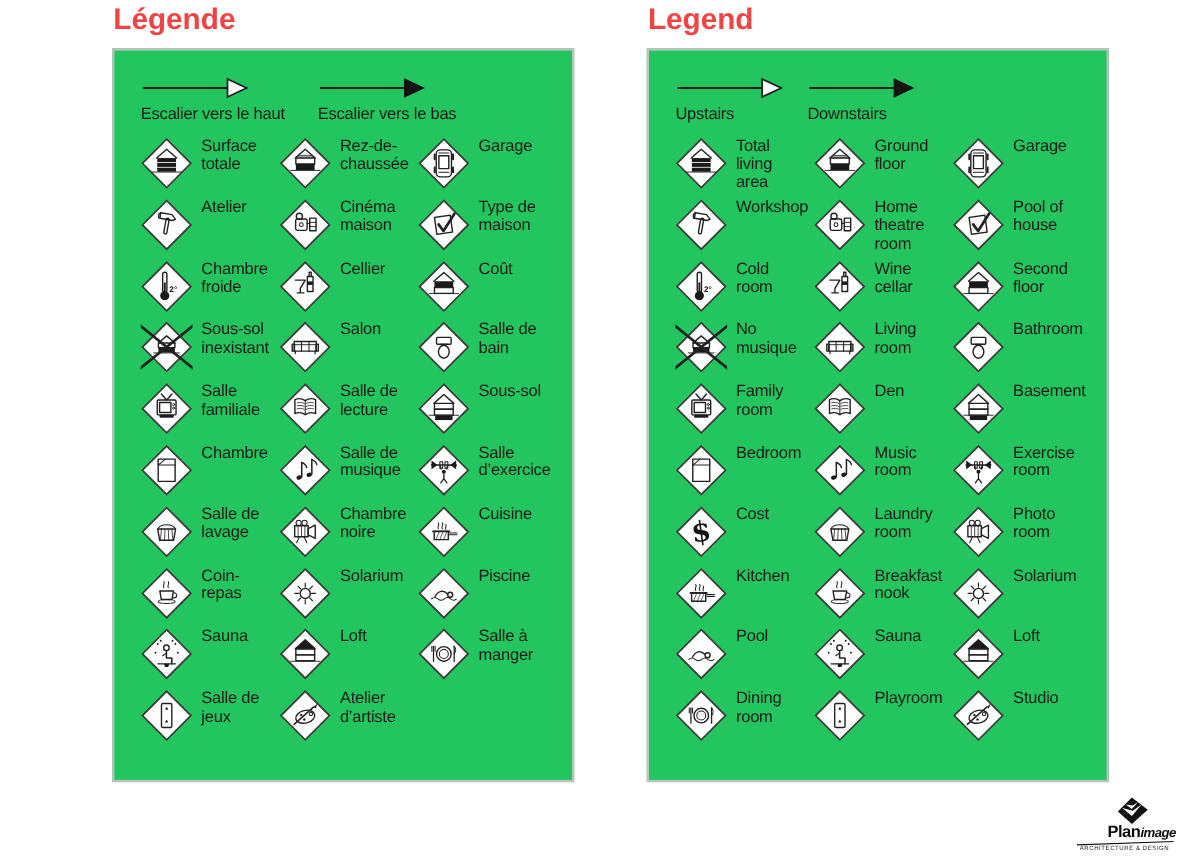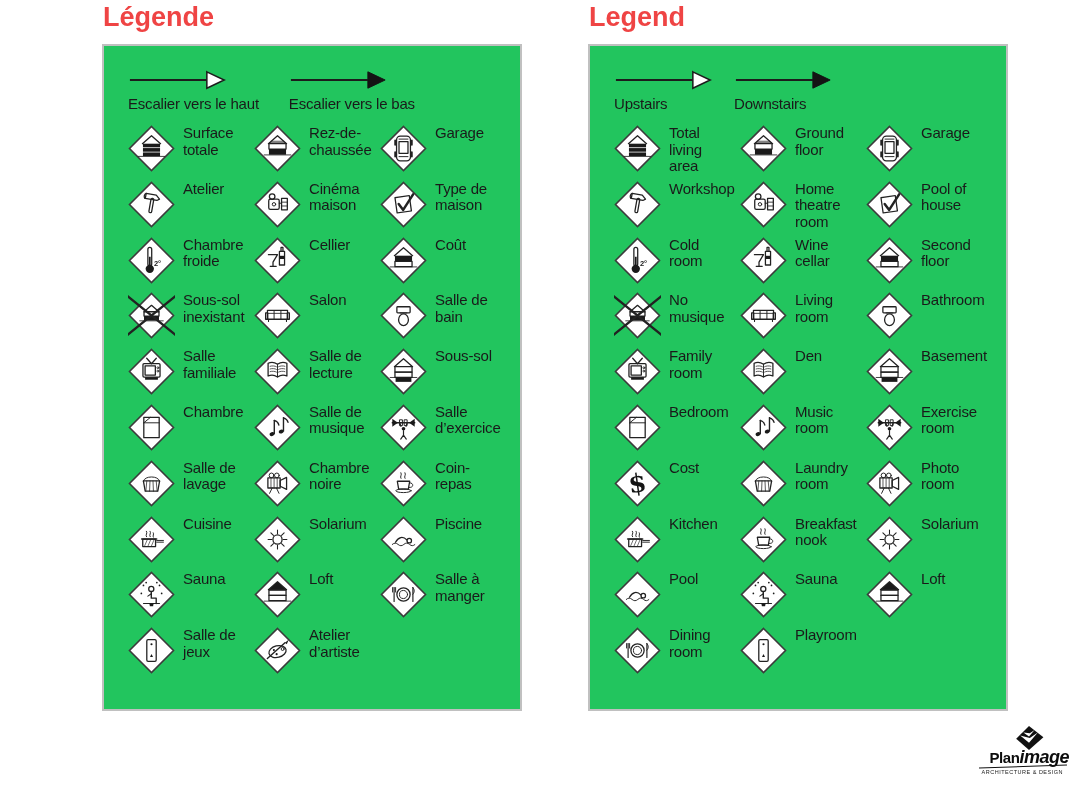--- a/index.html
+++ b/index.html
@@ -23,21 +23,21 @@
   .ah-filled  { fill:#141414; stroke:#141414; stroke-width:1; }
   .grid { display:grid; grid-template-columns:126px 126px 1fr; }
   .cell { height:55.8px; display:flex; align-items:flex-start; }
   .dicon { width:47px; height:47px; flex:0 0 47px; overflow:visible; }
   .dia { fill:#ffffff; stroke:#3c3c3c; stroke-width:1.5; }
   .lbl { margin-left:8px; font-size:15px; line-height:16.5px; letter-spacing:-0.2px; white-space:pre-line; }
   .logo { position:absolute; right:11px; bottom:10px; width:106px; }
   .logo-mark { display:block; width:32px; height:26px; margin:0 24px 0 auto; }
   .logo-text { text-align:right; font-size:15px; line-height:13px; color:#0c0c0c; }
   .lt-bold { font-weight:bold; letter-spacing:-0.4px;text-align:right; }
-  .lt-italic { font-style:italic; font-weight:bold; font-size:18px; letter-spacing:-0.5px;text-align:right; }
+  .lt-italic { font-style:italic; font-weight:bold; font-size:12px; letter-spacing:-0.5px;text-align:right; }
   .logo-rule { border-top:1.5px solid #111; width:88px; margin:2px 2px 2px auto; transform:rotate(-2deg); }
   .logo-tag { font-size:5.5px; letter-spacing:0.5px; color:#222; text-align:right; padding-right:6px; }
 </style>
 </head>
 <body>
 
 <svg width="0" height="0" style="position:absolute">
   <defs>
     <symbol id="g-house-total" viewBox="0 0 44 44">
         <g fill="none" stroke="#222" stroke-width="1.2" stroke-linecap="round" stroke-linejoin="round">
@@ -467,31 +467,31 @@
           <svg viewBox="0 0 44 44" class="dicon">
             <path d="M22 1.4L42.6 22 22 42.6 1.4 22Z" class="dia"></path>
             <use href="#g-photo-camera"></use>
           </svg>
           <span class="lbl">Chambre
 noire</span>
         </div>
         <div class="cell">
           <svg viewBox="0 0 44 44" class="dicon">
             <path d="M22 1.4L42.6 22 22 42.6 1.4 22Z" class="dia"></path>
+            <use href="#g-cooking-pot"></use>
+          </svg>
+          <span class="lbl">Cuisine</span>
+        </div>
+        <div class="cell">
+          <svg viewBox="0 0 44 44" class="dicon">
+            <path d="M22 1.4L42.6 22 22 42.6 1.4 22Z" class="dia"></path>
             <use href="#g-coffee-cup"></use>
           </svg>
           <span class="lbl">Coin-
 repas</span>
-        </div>
-        <div class="cell">
-          <svg viewBox="0 0 44 44" class="dicon">
-            <path d="M22 1.4L42.6 22 22 42.6 1.4 22Z" class="dia"></path>
-            <use href="#g-cooking-pot"></use>
-          </svg>
-          <span class="lbl">Cuisine</span>
         </div>
         <div class="cell">
           <svg viewBox="0 0 44 44" class="dicon">
             <path d="M22 1.4L42.6 22 22 42.6 1.4 22Z" class="dia"></path>
             <use href="#g-sun"></use>
           </svg>
           <span class="lbl">Solarium</span>
         </div>
         <div class="cell">
           <svg viewBox="0 0 44 44" class="dicon">
@@ -775,20 +775,27 @@
           </svg>
           <span class="lbl">Dining
 room</span>
         </div>
         <div class="cell">
           <svg viewBox="0 0 44 44" class="dicon">
             <path d="M22 1.4L42.6 22 22 42.6 1.4 22Z" class="dia"></path>
             <use href="#g-game-table"></use>
           </svg>
           <span class="lbl">Playroom</span>
+        </div>
+        <div class="cell">
+          <svg viewBox="0 0 44 44" class="dicon">
+            <path d="M22 1.4L42.6 22 22 42.6 1.4 22Z" class="dia"></path>
+            <use href="#g-paint-palette"></use>
+          </svg>
+          <span class="lbl">Studio</span>
         </div>
       </div>
   </div>
 </section>
 
 <div class="logo">
   <svg class="logo-mark" viewBox="0 0 40 32">
     <path d="M20 1L38 15 20 31 4 17z" fill="#111"></path>
     <path d="M9 13l11 9 11-13-10 7z" fill="#fff"></path>
     <path d="M13 9l7 5 7-8-6 4z" fill="#fff"></path>

